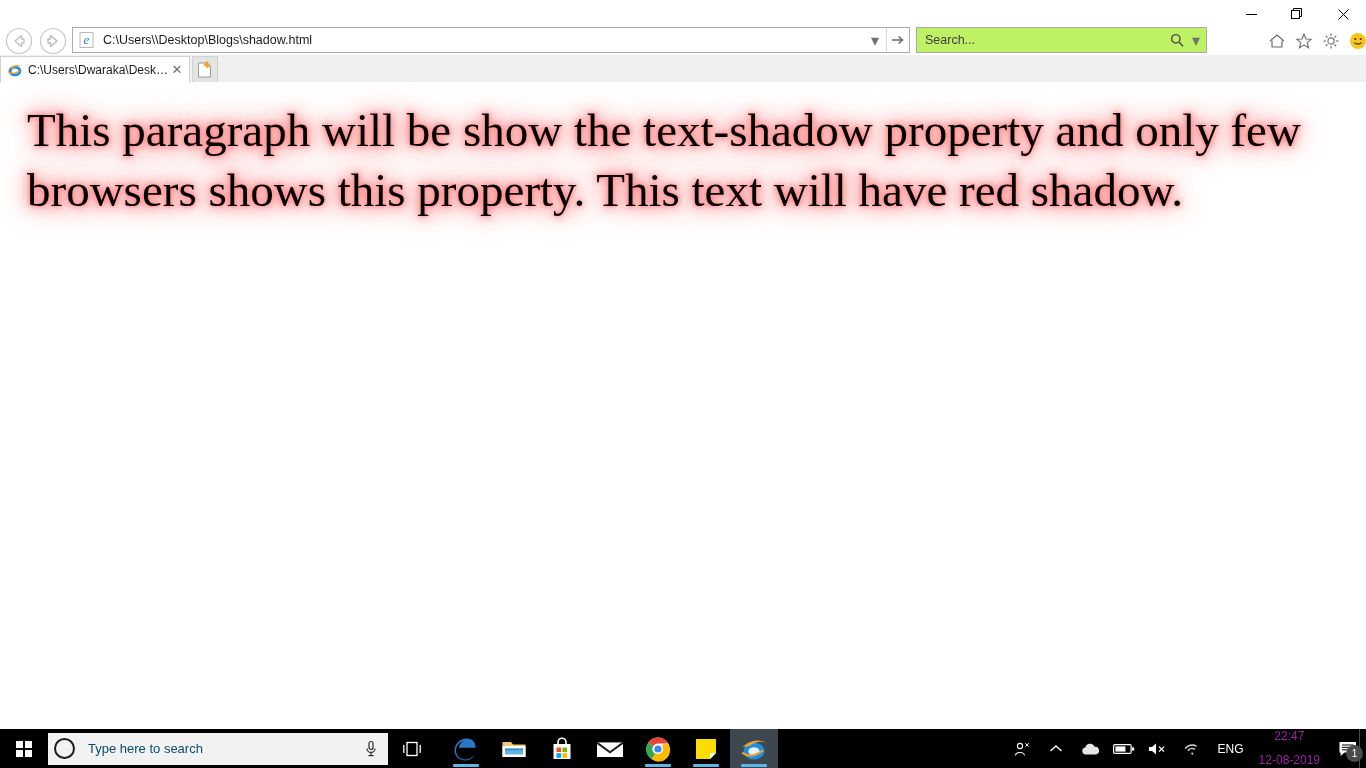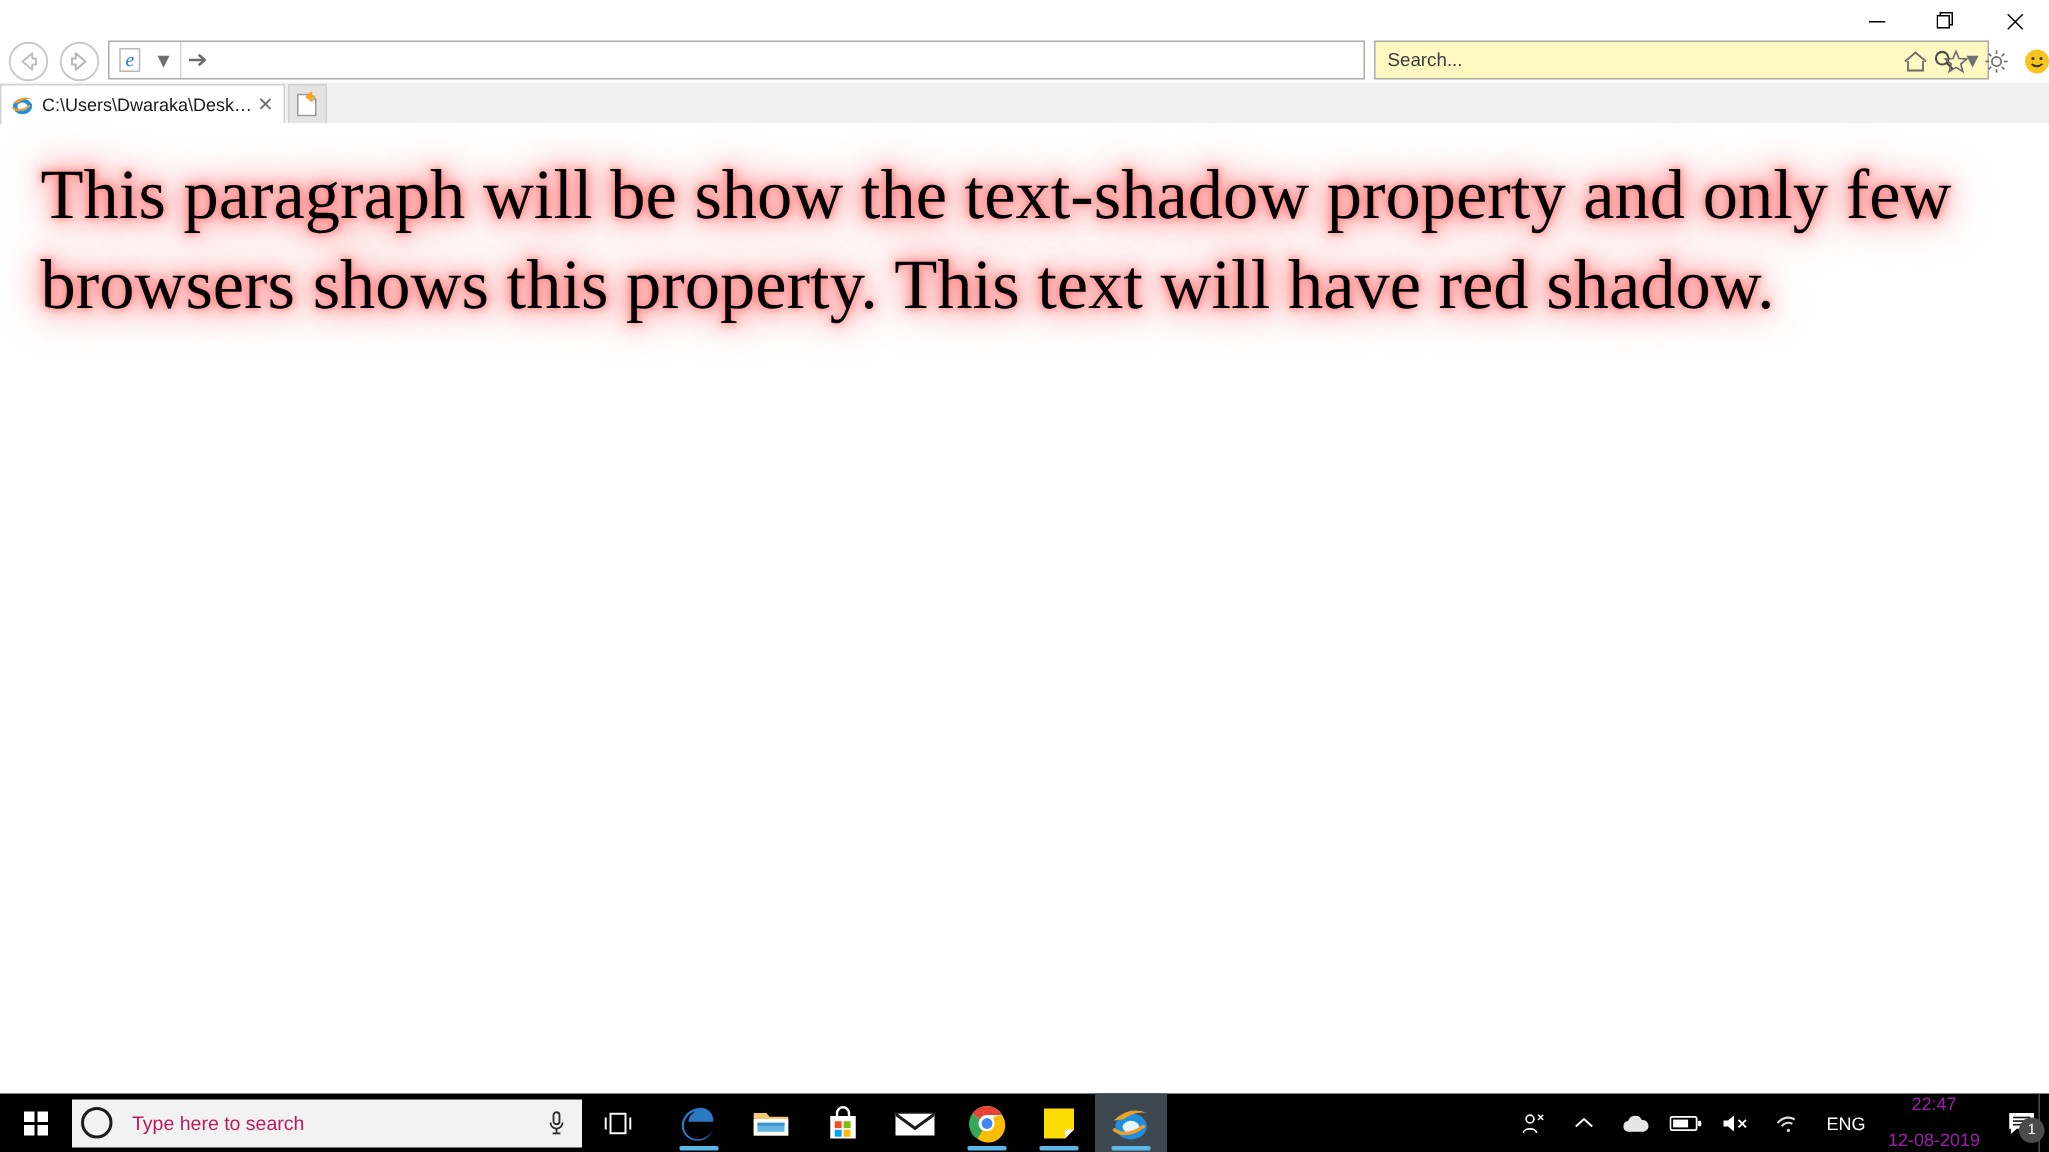--- a/index.html
+++ b/index.html
@@ -106,24 +106,24 @@
   .addr-sep {
     width: 1px;
     height: 24px;
     background: #d8d8d8;
   }
 
   .search-wrap {
     position: absolute;
     left: 916px;
     top: 27px;
-    width: 410px;
+    width: 291px;
     height: 26px;
     border: 1px solid #ababab;
-    background: #fef9c3;
+    background: #bef264;
     display: flex;
     align-items: center;
     box-sizing: border-box;
   }
   .search-text {
     flex: 1 1 auto;
     font-size: 12.5px;
     color: #3c3c3c;
     padding-left: 8px;
     white-space: nowrap;
@@ -284,21 +284,21 @@
   }
   .cortana-circle i {
     display: block;
     width: 17px; height: 17px;
     border: 2.4px solid #1b1b1b;
     border-radius: 50%;
   }
   .search-ph {
     flex: 1 1 auto;
     font-size: 13px;
-    color: #be185d;
+    color: #0c4a6e;
     padding-left: 8px;
   }
   .mic-icon {
     width: 34px; height: 32px;
     display: flex; align-items: center; justify-content: center;
     color: #2b2b2b;
     flex: 0 0 auto;
   }
   .taskview {
     width: 48px; height: 39px;
@@ -431,20 +431,21 @@
       </div>
     </div>
 
     <div class="addr-wrap">
       <div class="addr-favicon">
         <svg width="16" height="16" viewBox="0 0 16 16">
           <rect x="1" y="0.5" width="13" height="15" fill="#ffffff" stroke="#b9b9b9" stroke-width="1"></rect>
           <text x="7.5" y="12" font-family="Liberation Serif, serif" font-size="13" font-style="italic" fill="#1b7fd4" text-anchor="middle">e</text>
         </svg>
       </div>
+      <div class="addr-text">C:\Users\\Desktop\Blogs\shadow.html</div>
       <div class="addr-chev">▾</div>
       <div class="addr-sep"></div>
       <div class="addr-go">
         <svg width="14" height="12" viewBox="0 0 14 12">
           <line x1="1" y1="6" x2="11" y2="6" stroke="#6b6b6b" stroke-width="1.6"></line>
           <polyline points="7.5,2.5 11.5,6 7.5,9.5" fill="none" stroke="#6b6b6b" stroke-width="1.6"></polyline>
         </svg>
       </div>
     </div>
 

